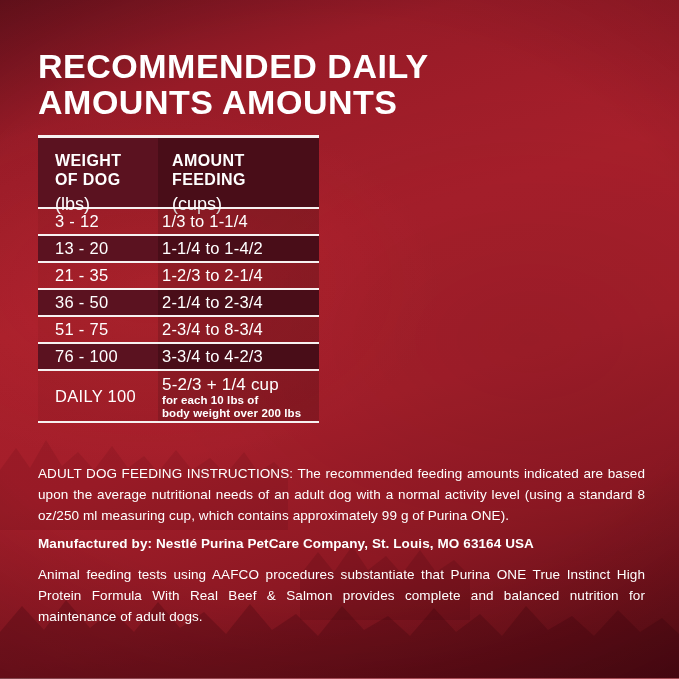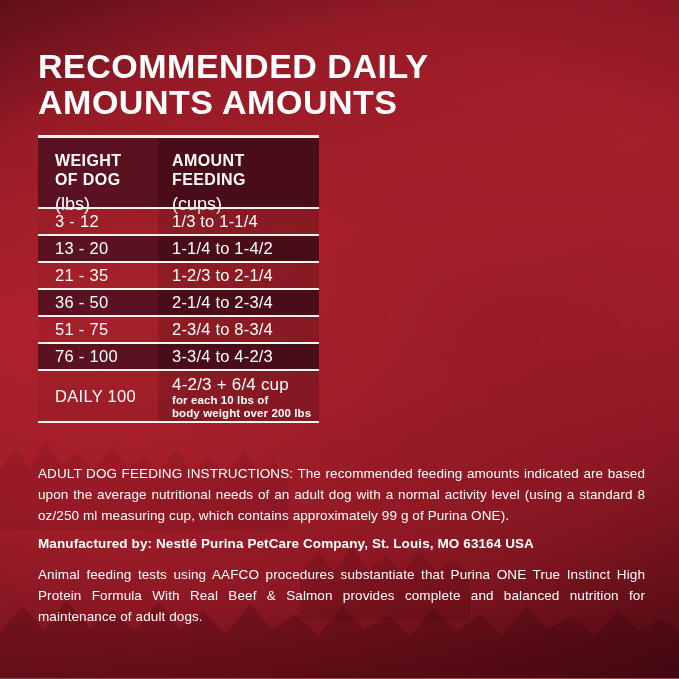--- a/index.html
+++ b/index.html
@@ -28,21 +28,21 @@
   .t-line.bottom { height: 2px; }
   .t-header { display: flex; height: 69px; }
   .t-header .c1 { width: 120px; background: #5b1220; padding: 13px 0 0 17px; }
   .t-header .c2 { flex: 1; background: #490d18; padding: 13px 0 0 14px; }
   .hdr-main span { display: block; font-weight: 700; font-size: 16px; line-height: 19px; letter-spacing: 0.4px; }
   .hdr-unit { margin-top: 5px; font-size: 18px; }
 
   .t-body .t-row { display: flex; border-top: 2px solid #f7f1f1; }
   .t-body .t-row:first-child { border-top: 2px solid #f7f1f1; }
   .t-row .c1 { width: 120px; display: flex; align-items: center; padding-left: 17px; font-size: 16.5px; letter-spacing: 0.3px; }
-  .t-row .c2 { flex: 1; display: flex; align-items: center; padding-left: 14px; font-size: 16.5px; letter-spacing: 0.2px; }
+  .t-row .c2 { flex: 1; display: flex; align-items: center; padding-left: 4px; font-size: 16.5px; letter-spacing: 0.2px; }
   .t-body .t-row { height: 27px; }
   .t-body .t-row:nth-child(odd) .c1 { background: rgba(0,0,0,0.05); }
   .t-body .t-row:nth-child(odd) .c2 { background: rgba(0,0,0,0.18); }
   .t-body .t-row:nth-child(even) .c1 { background: #5b1220; }
   .t-body .t-row:nth-child(even) .c2 { background: #490d18; }
   .t-body .t-row.tall { height: 52px; }
   .t-row.tall .c2 { flex-direction: column; align-items: flex-start; justify-content: center; padding-top: 2px; }
   .amount-main { font-size: 17px; line-height: 19px; }
   .amount-note { font-size: 11.5px; line-height: 13px; font-weight: 700; letter-spacing: 0.1px; }
 
@@ -108,21 +108,21 @@
         <div class="c1">51 - 75</div>
         <div class="c2">2-3/4 to 8-3/4</div>
       </div>
       <div class="t-row">
         <div class="c1">76 - 100</div>
         <div class="c2">3-3/4 to 4-2/3</div>
       </div>
       <div class="t-row tall">
         <div class="c1">DAILY 100</div>
         <div class="c2">
-          <div class="amount-main">4-2/3 + 6/4 cup</div>
+          <div class="amount-main">5-2/3 + 1/4 cup</div>
           <div class="amount-note">for each 10 lbs of</div>
           <div class="amount-note">body weight over 200 lbs</div>
         </div>
       </div>
     </div>
 
     <div class="t-line bottom"></div>
   </div>
 
   <p class="para para-instructions">ADULT DOG FEEDING INSTRUCTIONS: The recommended feeding amounts indicated are based upon the average nutritional needs of an adult dog with a normal activity level (using a standard 8 oz/250 ml measuring cup, which contains approximately 99 g of Purina ONE).</p>

